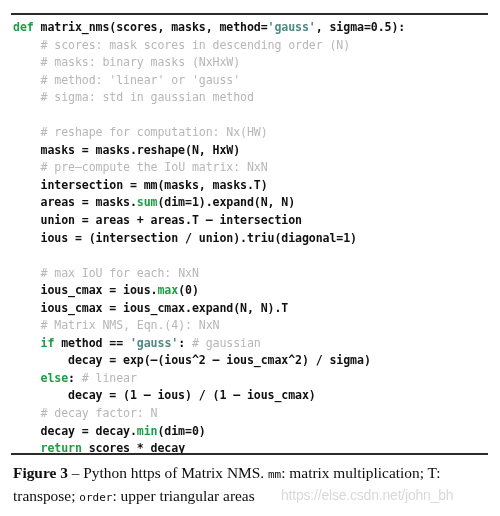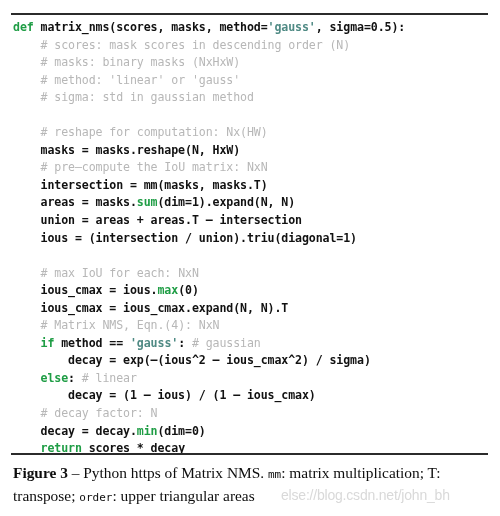--- a/index.html
+++ b/index.html
@@ -109,15 +109,15 @@
 <div class="figure-block">
 
   <div class="rule rule-top"></div>
 
   <div class="code-block" id="code-block"><div class="code-line"><span class="tok-kw">def</span><span> matrix_nms(scores, masks, method=</span><span class="tok-str">'gauss'</span><span>, sigma=0.5):</span></div><div class="code-line"><span>    </span><span class="tok-cmt"># scores: mask scores in descending order (N)</span></div><div class="code-line"><span>    </span><span class="tok-cmt"># masks: binary masks (NxHxW)</span></div><div class="code-line"><span>    </span><span class="tok-cmt"># method: 'linear' or 'gauss'</span></div><div class="code-line"><span>    </span><span class="tok-cmt"># sigma: std in gaussian method</span></div><div class="code-line blank">&nbsp;</div><div class="code-line"><span>    </span><span class="tok-cmt"># reshape for computation: Nx(HW)</span></div><div class="code-line"><span>    masks = masks.reshape(N, HxW)</span></div><div class="code-line"><span>    </span><span class="tok-cmt"># pre—compute the IoU matrix: NxN</span></div><div class="code-line"><span>    intersection = mm(masks, masks.T)</span></div><div class="code-line"><span>    areas = masks.</span><span class="tok-builtin">sum</span><span>(dim=1).expand(N, N)</span></div><div class="code-line"><span>    union = areas + areas.T — intersection</span></div><div class="code-line"><span>    ious = (intersection / union).triu(diagonal=1)</span></div><div class="code-line blank">&nbsp;</div><div class="code-line"><span>    </span><span class="tok-cmt"># max IoU for each: NxN</span></div><div class="code-line"><span>    ious_cmax = ious.</span><span class="tok-builtin">max</span><span>(0)</span></div><div class="code-line"><span>    ious_cmax = ious_cmax.expand(N, N).T</span></div><div class="code-line"><span>    </span><span class="tok-cmt"># Matrix NMS, Eqn.(4): NxN</span></div><div class="code-line"><span>    </span><span class="tok-kw">if</span><span> method == </span><span class="tok-str">'gauss'</span><span>: </span><span class="tok-cmt"># gaussian</span></div><div class="code-line"><span>        decay = exp(—(ious^2 — ious_cmax^2) / sigma)</span></div><div class="code-line"><span>    </span><span class="tok-kw">else</span><span>: </span><span class="tok-cmt"># linear</span></div><div class="code-line"><span>        decay = (1 — ious) / (1 — ious_cmax)</span></div><div class="code-line"><span>    </span><span class="tok-cmt"># decay factor: N</span></div><div class="code-line"><span>    decay = decay.</span><span class="tok-builtin">min</span><span>(dim=0)</span></div><div class="code-line"><span>    </span><span class="tok-kw">return</span><span> scores * decay</span></div></div>
 
   <div class="rule rule-bottom"></div>
 
   <div class="caption"><b>Figure 3</b><span> – </span><span>Python https of Matrix NMS. </span><span class="mono">mm</span><span>: matrix multiplication; T: transpose; </span><span class="mono">order</span><span>: upper triangular areas</span></div>
 
-  <div class="watermark">else://blog.csdn.net/john_bh</div>
+  <div class="watermark">https://else.csdn.net/john_bh</div>
 
 </div>
 
 </body></html>

